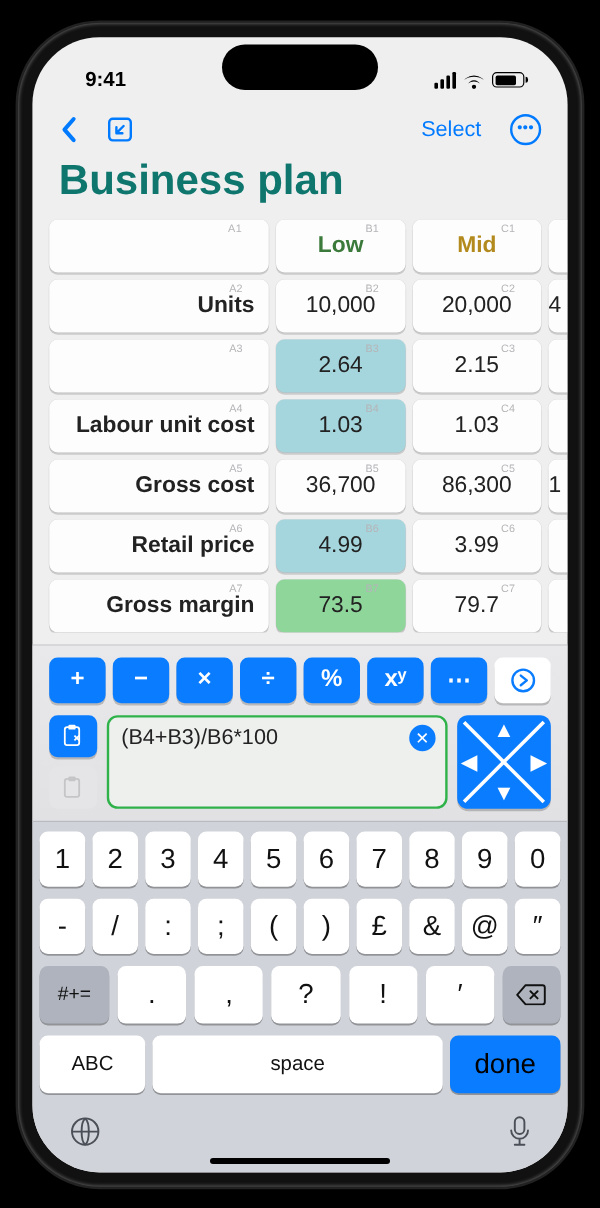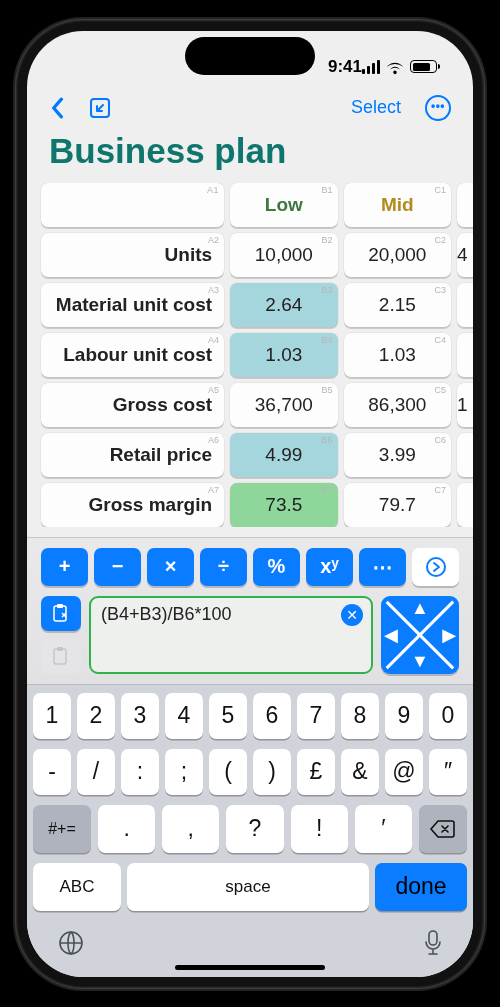--- a/index.html
+++ b/index.html
@@ -43,21 +43,21 @@
     height: 38px;
     background: #000;
     border-radius: 22px;
     z-index: 50;
   }
   
   .statusbar {
     height: 58px;
     display: flex;
     align-items: center;
-    justify-content: flex-end;
+    justify-content: space-between;
     padding: 14px 36px 0 44px;
     font-weight: 600;
     font-size: 17px;
   }
   .statusbar .right { display: flex; gap: 6px; align-items: center; }
   .sig-bars { display: flex; gap: 2px; align-items: flex-end; }
   .sig-bars span { width: 3px; background: #000; border-radius: 1px; }
   .sig-bars span:nth-child(1){height:5px}
   .sig-bars span:nth-child(2){height:8px}
   .sig-bars span:nth-child(3){height:11px}
@@ -110,21 +110,21 @@
     align-items: center;
     padding: 0 12px;
     font-size: 19px;
     color: #222;
     box-shadow: 0 2px 0 rgba(0,0,0,0.15), 0 0 0 0.5px rgba(0,0,0,0.08);
   }
   .cell.label { width: 184px; justify-content: flex-end; font-weight: 600; }
   .cell.val   { width: 108px; justify-content: center; font-weight: 500; font-variant-numeric: tabular-nums; }
   .cell.cut   { width: 16px; border-top-right-radius: 0; border-bottom-right-radius: 0; padding: 0; justify-content: flex-start; overflow: hidden; }
   .cell .ref {
-    position: absolute; top: 2px; right: 5px;
+    position: absolute; top: 2px; right: 22px;
     font-size: 9px; color: #b5b5b8; font-weight: 500;
   }
   .cell.scenario { font-weight: 700; letter-spacing: 0.5px; }
   .cell.low    { color: #3b7a3b; font-weight: 700; }
   .cell.mid    { color: #b38a1d; font-weight: 700; }
   .cell.hl-blue  { background: #a6d6dd; }
   .cell.hl-green { background: #8fd69b; }
   
   .ops-area {
     margin-top: 10px;
@@ -309,21 +309,20 @@
         <div class="cell val">
             <span>20,000</span>
             <span class="ref">C2</span>
           </div>
         <div class="cell val cut">
             <span>4</span>
           </div>
       </div>
       <div class="sheet-row">
         <div class="cell label">
-            <span>Material unit cost</span>
             <span class="ref">A3</span>
           </div>
         <div class="cell val hl-blue">
             <span>2.64</span>
             <span class="ref">B3</span>
           </div>
         <div class="cell val">
             <span>2.15</span>
             <span class="ref">C3</span>
           </div>

